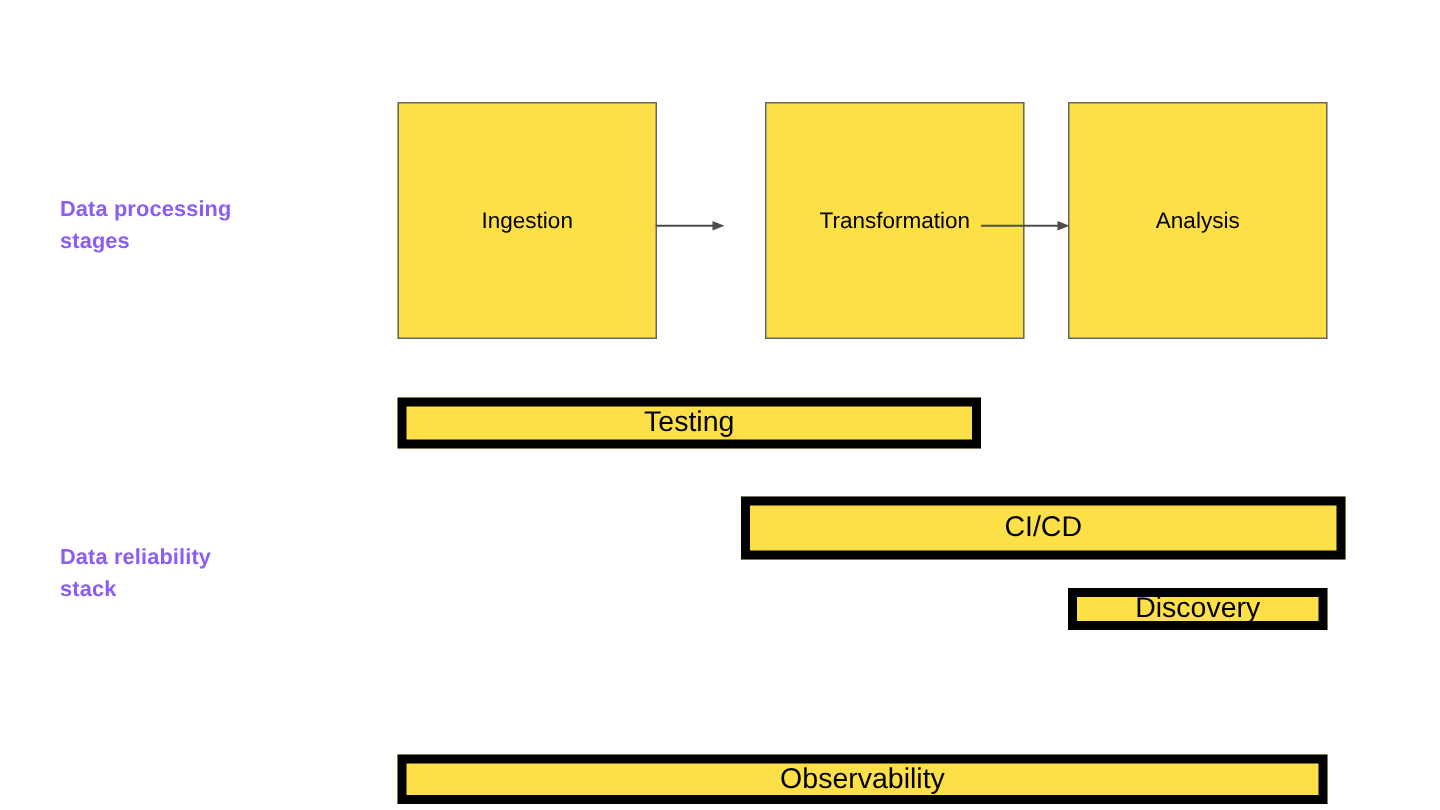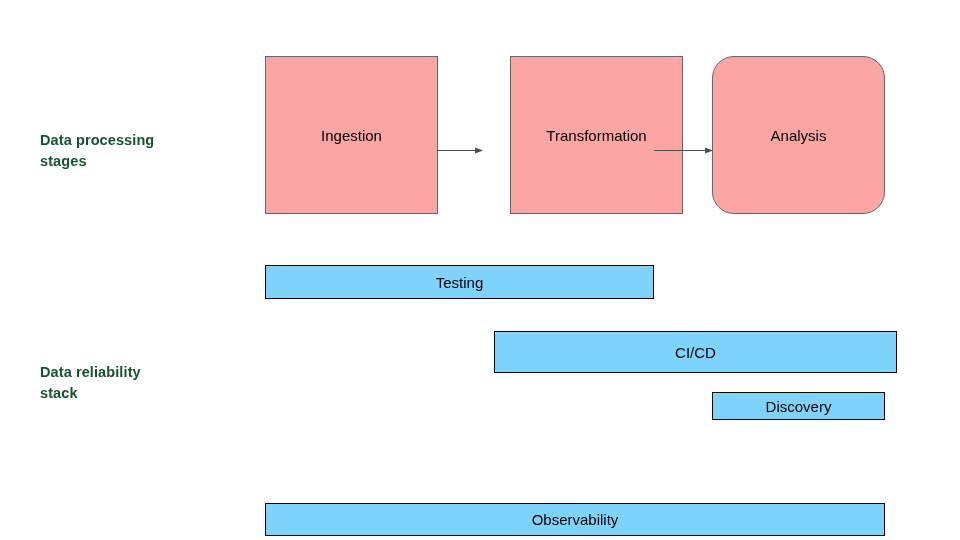--- a/index.html
+++ b/index.html
@@ -18,65 +18,65 @@
     width: 960px;
     height: 540px;
   }
 
   
   .row-label {
     position: absolute;
     left: 40px;
     font-size: 14.5px;
     font-weight: bold;
-    color: #14532d;
+    color: #8b5cf6;
     line-height: 21px;
     letter-spacing: 0.1px;
     white-space: pre-line;
   }
   .row-label.stages  { top: 130px; }
   .row-label.stack   { top: 342px; margin-top: 20px; }
 
   
   .proc-box {
     position: absolute;
     box-sizing: border-box;
-    background: #fca5a5;
+    background: #fde047;
     border: 1px solid #666666;
     display: flex;
     align-items: center;
     justify-content: center;
     font-size: 15px;
     color: #000000;
-    top: 56px;
+    top: 68px;
     height: 158px;
   }
   .proc-box.b0 { left: 265px; width: 173px; }
   .proc-box.b1 { left: 482px; width: 173px; margin-left: 28px; }
-  .proc-box.b2 { left: 712px; width: 173px; border-radius: 22px; }
+  .proc-box.b2 { left: 712px; width: 173px; }
 
   
   .arrow {
     position: absolute;
     top: 144px;
     height: 13px;
   }
   .arrow.a0 { left: 437px; width: 46px; }
   .arrow.a1 { left: 654px; width: 59px; }
 
   
   .stack-bar {
     position: absolute;
     box-sizing: border-box;
-    background: #7dd3fc;
-    border: 1px solid #000000;
+    background: #fde047;
+    border: 6px solid #000000;
     display: flex;
     align-items: center;
     justify-content: center;
-    font-size: 15px;
+    font-size: 19px;
     color: #000000;
   }
   .stack-bar.s0 { left: 265px; top: 265px; width: 389px; height: 34px; }
   .stack-bar.s1 { left: 458px; top: 331px; width: 403px; height: 42px; margin-left: 36px; }
   .stack-bar.s2 { left: 712px; top: 392px; width: 173px; height: 28px; }
   .stack-bar.s3 { left: 265px; top: 455px; width: 620px; height: 33px; margin-top: 48px; }
 </style>
 </head>
 <body>
 

